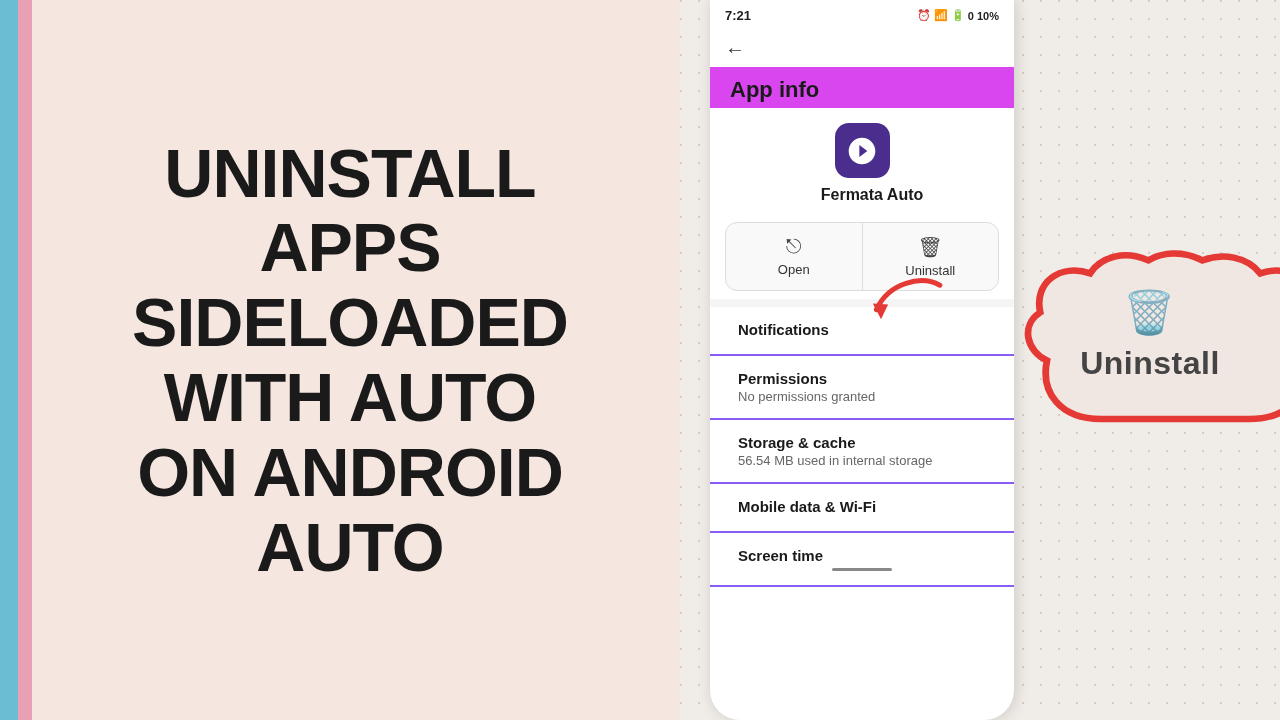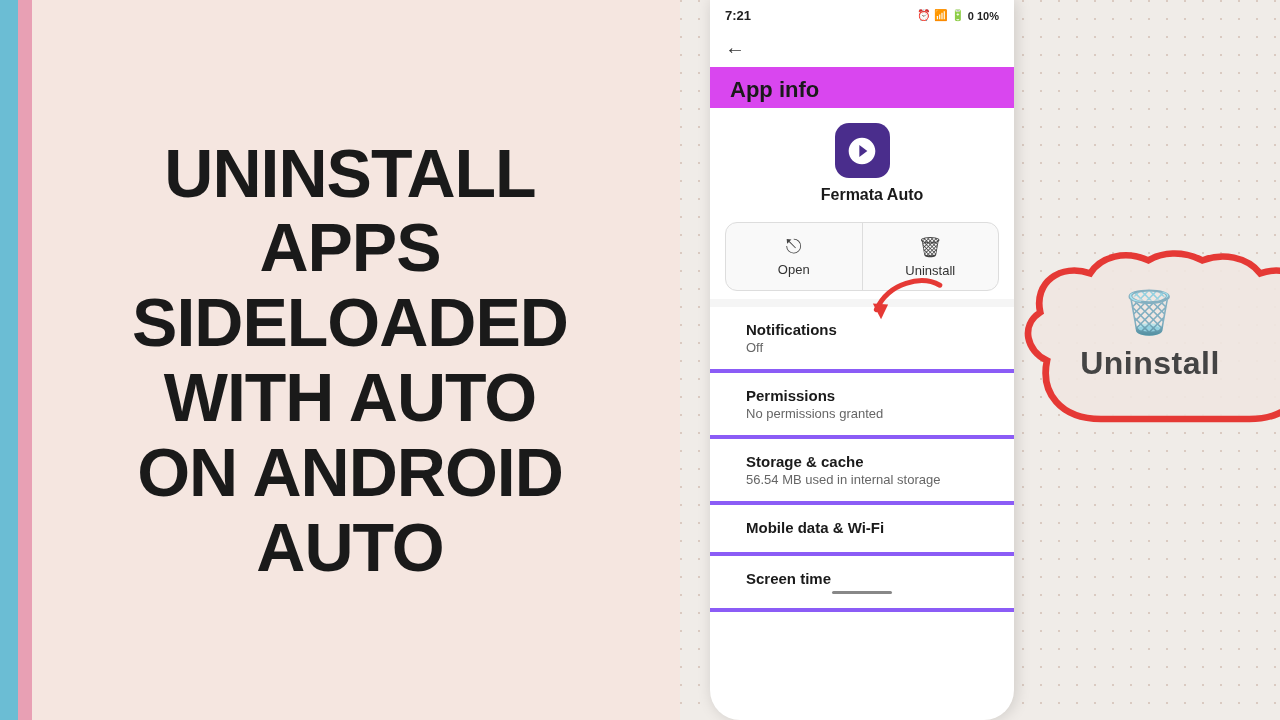--- a/index.html
+++ b/index.html
@@ -200,23 +200,23 @@
     }
 
     .action-btn-icon {
       font-size: 20px;
       margin-bottom: 4px;
       color: #444;
     }
 
     
     .info-section {
-      padding: 14px 36px;
-      background: #fff;
-      border-bottom: 4px solid #8b5cf6;
+      padding: 14px 28px;
+      background: #fff;
+      border-bottom: 2px solid #8b5cf6;
     }
 
     .info-section-title {
       font-size: 15px;
       font-weight: 700;
       color: #1a1a1a;
       margin-bottom: 2px;
     }
 
     .info-section-subtitle {
@@ -324,21 +324,20 @@
       <button class="action-btn">
         <span class="action-btn-icon">🗑</span>
         <span>Uninstall</span>
       </button>
     </div>
 
     <div class="section-divider"></div>
 
     <div class="info-section">
       <div class="info-section-title">Notifications</div>
-      <div class="info-section-subtitle">Off</div>
     </div>
 
     <div class="info-section">
       <div class="info-section-title">Permissions</div>
       <div class="info-section-subtitle">No permissions granted</div>
     </div>
 
     <div class="info-section">
       <div class="info-section-title">Storage &amp; cache</div>
       <div class="info-section-subtitle">56.54 MB used in internal storage</div>

